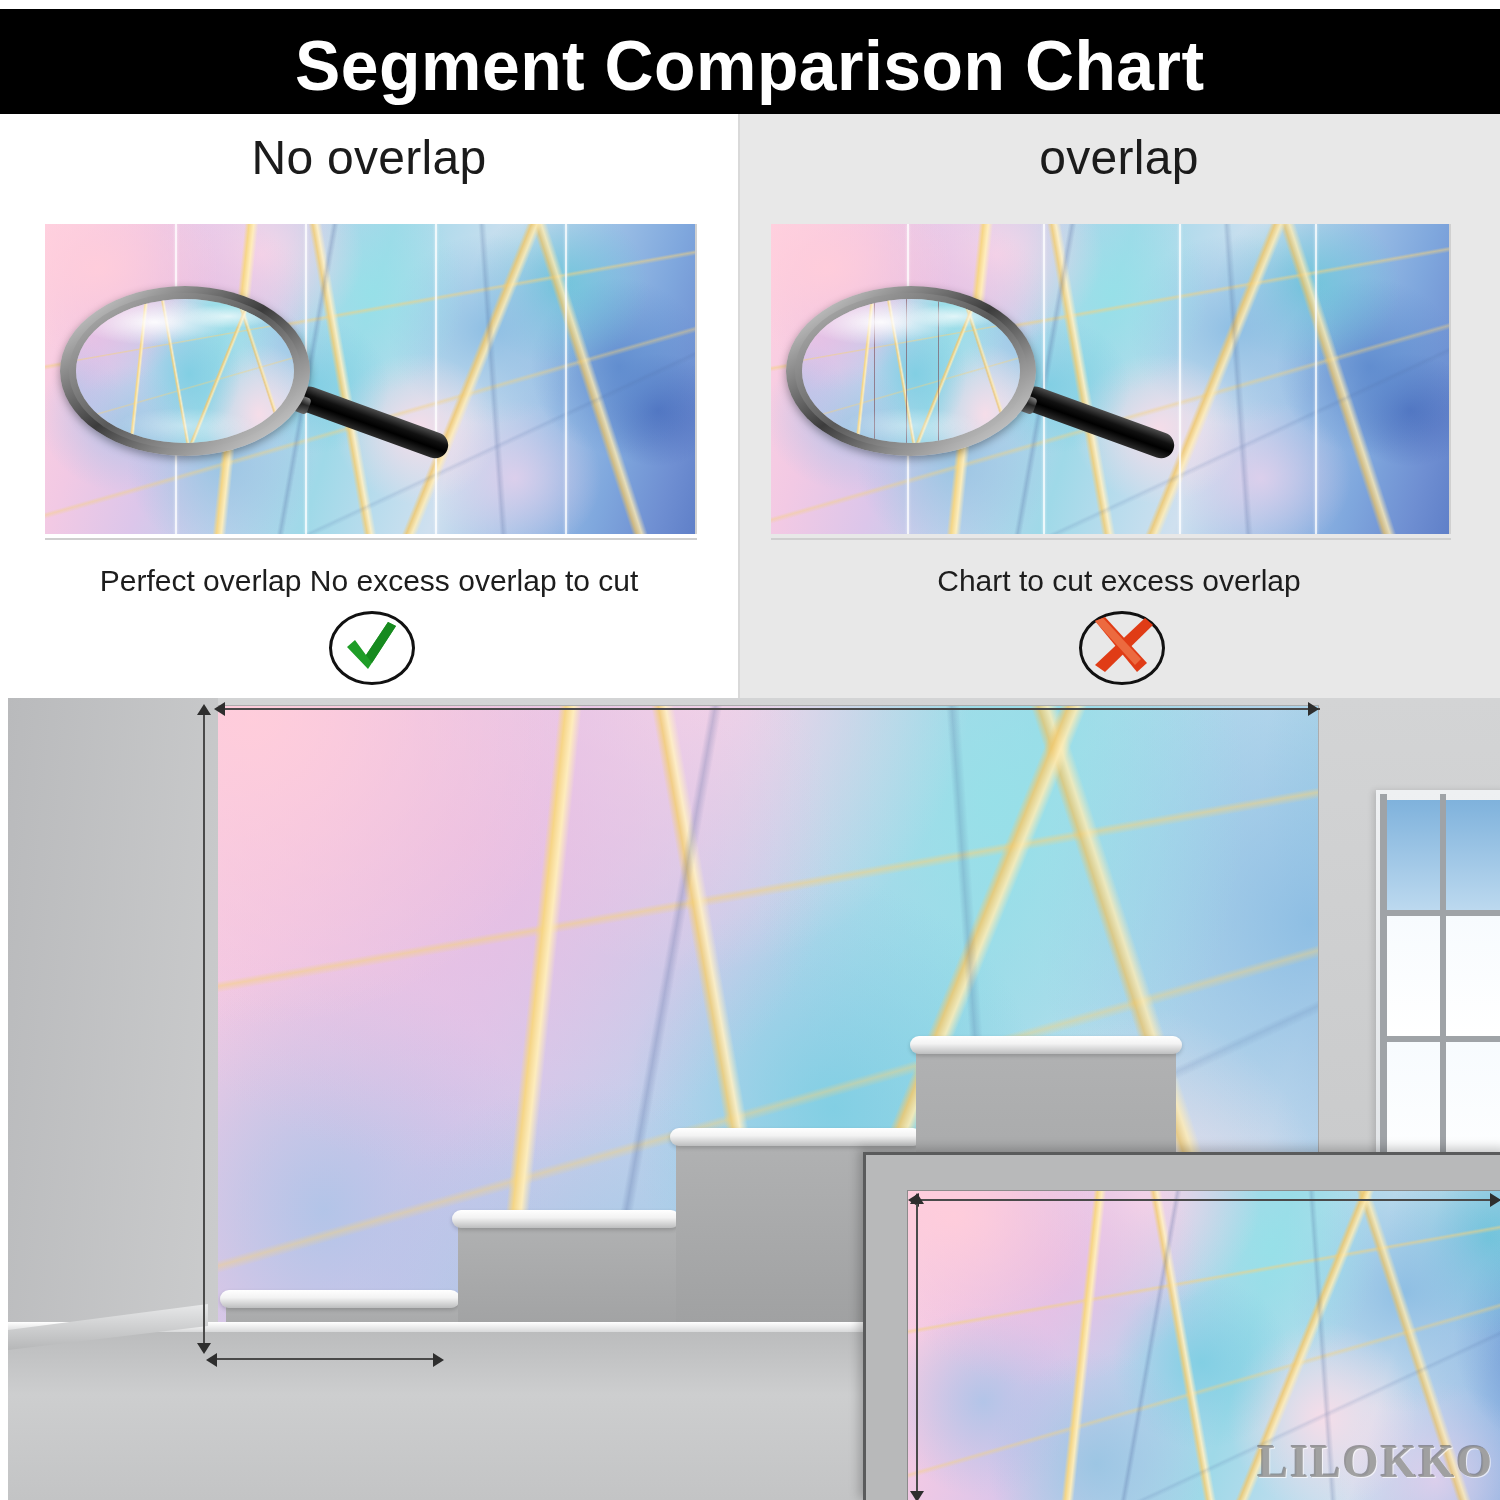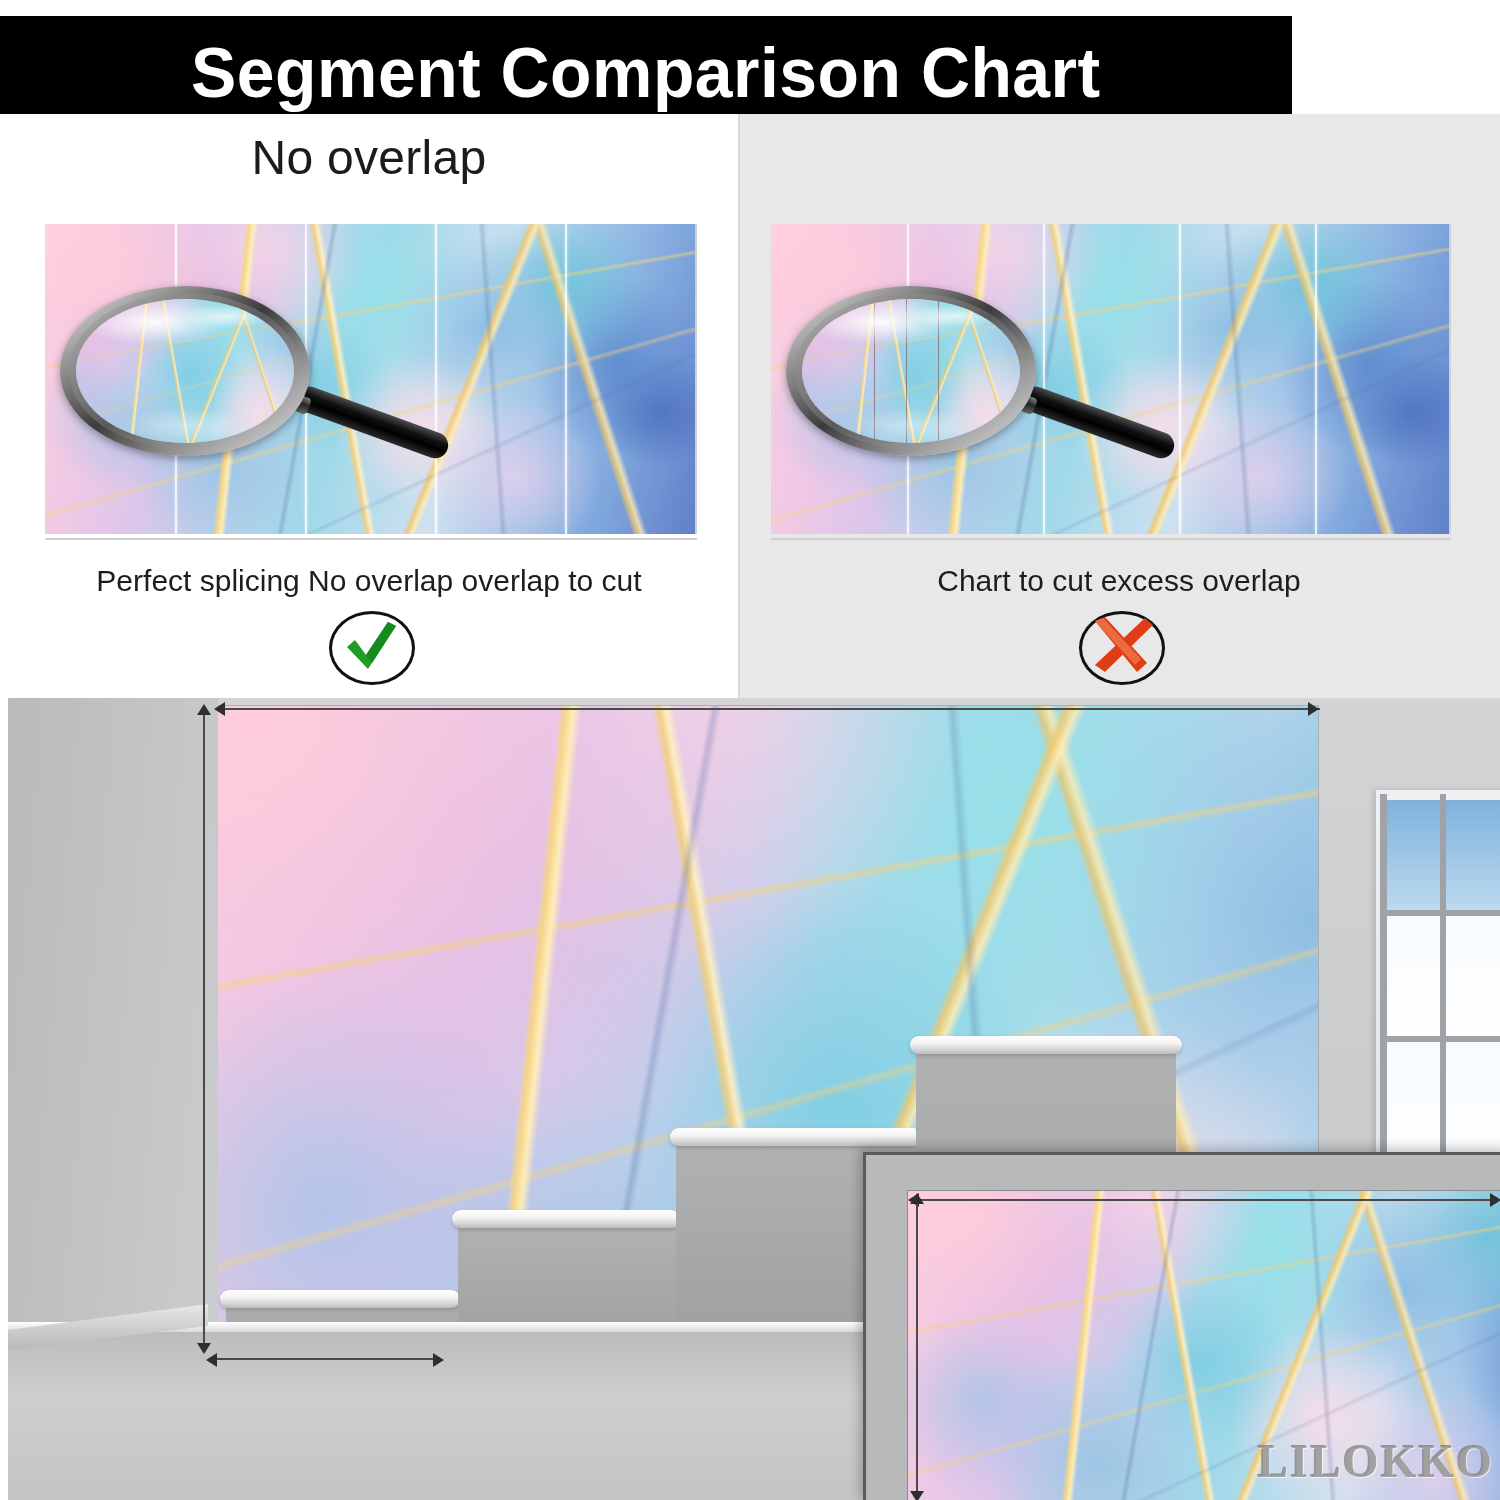--- a/index.html
+++ b/index.html
@@ -1,21 +1,21 @@
 <!DOCTYPE html>
 <html><head>
 <meta charset="utf-8">
 <title>Segment Comparison Chart</title>
 <style>
   html,body{margin:0;padding:0;background:#fff;}
   body{font-family:"Liberation Sans","DejaVu Sans",sans-serif;}
   #page{position:relative;width:1500px;height:1500px;overflow:hidden;background:#fff;}
 
   
-  .title-banner{position:absolute;left:0;top:16px;width:1292px;height:114px;background:#000;
+  .title-banner{position:absolute;left:0;top:9px;width:1500px;height:114px;background:#000;
     display:flex;align-items:center;justify-content:center;}
   .title-text{color:#fff;font-size:70px;font-weight:700;letter-spacing:.5px;
     font-family:"Liberation Sans","DejaVu Sans",sans-serif;line-height:1;
     transform:scaleX(.97);}
 
   
   .compare-row{position:absolute;left:0;top:114px;width:1500px;height:584px;display:flex;}
   .cmp-panel{position:relative;height:100%;box-sizing:border-box;}
   .cmp-left{width:738px;background:#ffffff;}
   .cmp-right{width:762px;background:#e8e8e8;}
@@ -193,32 +193,33 @@
           <div class="mg-lens" style="left:31px;top:75px;width:218px;height:144px">
             <div class="marble"></div>
             <div class="gold"></div>
           </div>
           <div class="mg-gloss" style="left:31px;top:75px;width:218px;height:144px"></div>
         </div>
         <div class="edge-rule" style="right:0;top:0;width:2px;bottom:0;background:#d0d0d0"></div>
       </div>
       <div class="edge-rule" style="left:45px;top:424px;width:652px;height:2px;background:#cfcfcf"></div>
 
-      <div class="cmp-caption">Perfect splicing No overlap overlap to cut</div>
+      <div class="cmp-caption">Perfect overlap No excess overlap to cut</div>
 
       <div class="verdict">
         <div class="mark-circle"></div>
         <svg class="tick" viewBox="0 0 62 56">
           <path d="M8 30 L16 23 L27 38 L49 5 L57 9 L29 52 Z" fill="#1f9d27"></path>
           <path d="M49 5 L57 9 L33 46 L27 38 Z" fill="#178a1f"></path>
         </svg>
       </div>
     </div>
 
     <div class="cmp-panel cmp-right">
+      <div class="cmp-head">overlap</div>
 
       <div class="cmp-img-wrap">
         <div class="marble"></div>
         <div class="gold"></div>
         <div class="inkveins"></div>
         <div class="seams">
           <div class="seam" style="left:136px"></div>
           <div class="seam" style="left:272px"></div>
           <div class="seam" style="left:408px"></div>
           <div class="seam" style="left:544px"></div>

